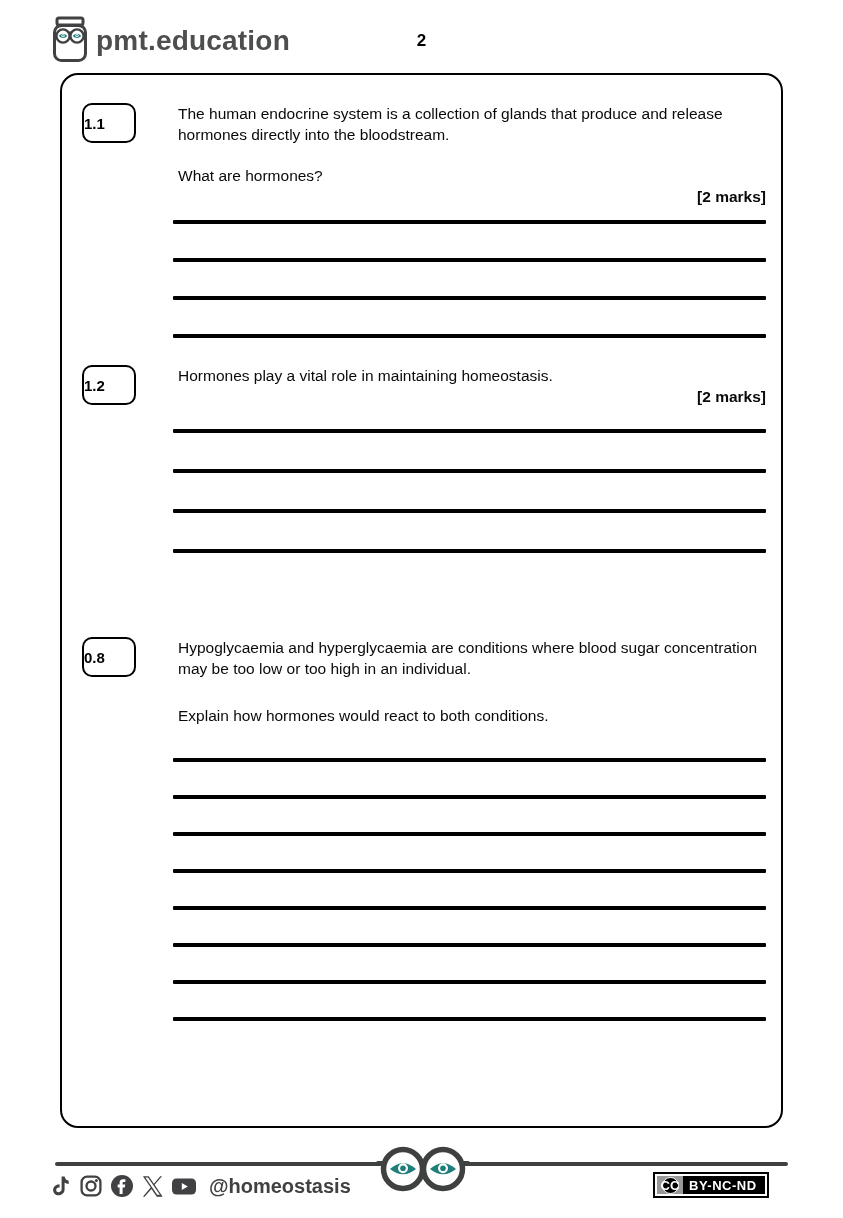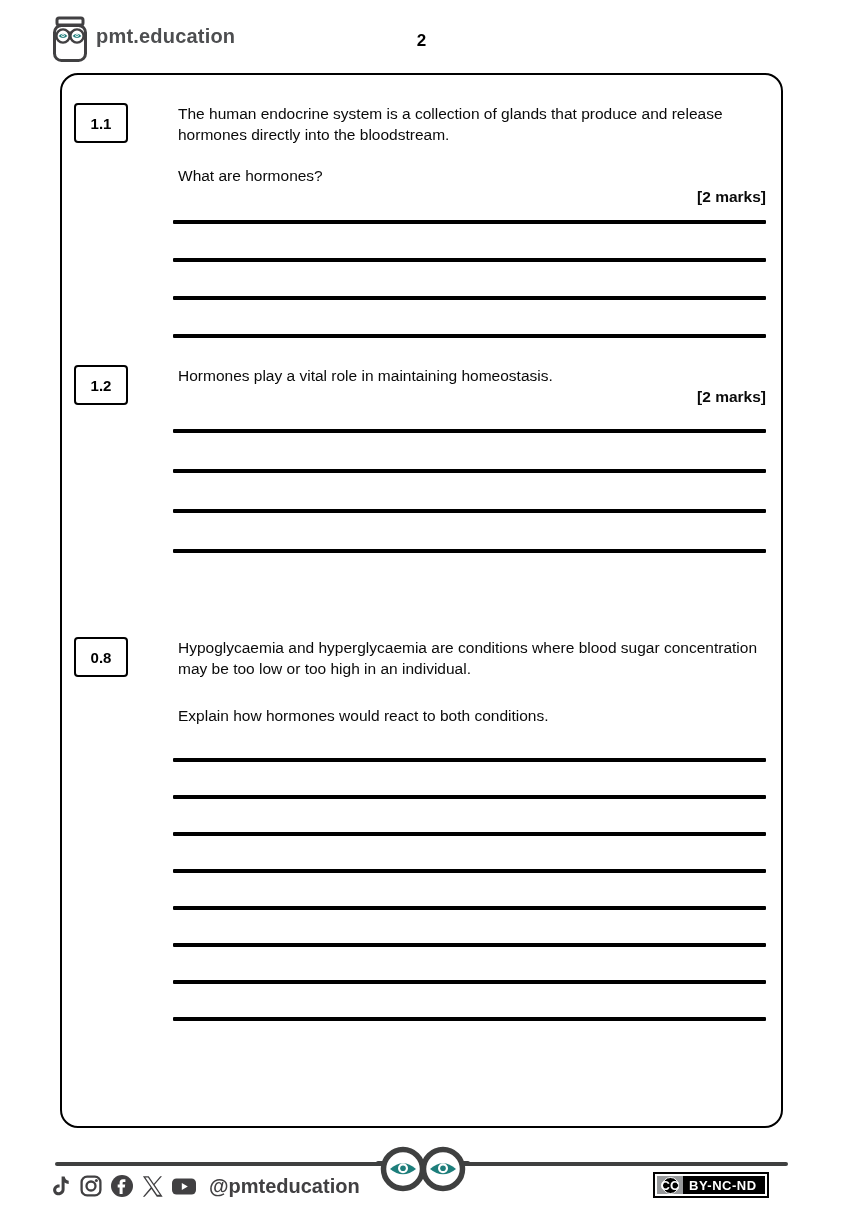--- a/index.html
+++ b/index.html
@@ -2,35 +2,35 @@
 <html><head>
 <meta charset="utf-8">
 <style>
   html,body{margin:0;padding:0;}
   body{width:843px;height:1218px;position:relative;background:#ffffff;
        font-family:"Liberation Sans","DejaVu Sans",sans-serif;color:#000;}
   .page{position:absolute;inset:0;overflow:hidden;background:#fff;}
 
   
   .header-logo{position:absolute;left:50px;top:16px;width:40px;height:48px;}
-  .brand{position:absolute;left:96px;top:25px;font-size:20px;font-weight:bold;
+  .brand{position:absolute;left:96px;top:25px;font-size:28px;font-weight:bold;
          color:#4d4e50;letter-spacing:0.2px;}
   .page-number{position:absolute;left:0;right:0;top:31px;text-align:center;
                font-size:17px;font-weight:bold;color:#000;}
 
   
   .main-box{position:absolute;left:60px;top:73px;width:719px;height:1051px;
             border:2px solid #000;border-radius:18px;background:#fff;}
   .q-section{position:absolute;left:0;width:100%;}
   .q-section.s0{top:28px;}
   .q-section.s1{top:290px;}
   .q-section.s2{top:562px;}
-  .num-box{position:absolute;left:12px;top:0;width:50px;height:36px;
-           border:2.5px solid #000;border-radius:4px;background:#fff;
-           display:flex;align-items:center;justify-content:center;
+  .num-box{position:absolute;left:20px;top:0;width:50px;height:36px;
+           border:2.5px solid #000;border-radius:10px;background:#fff;
+           display:flex;align-items:center;justify-content:flex-start;
            font-size:15px;font-weight:bold;}
   .q-content{margin-left:111px;width:593px;}
   .q-text{margin:0;padding-left:5px;font-size:15.5px;line-height:21px;color:#0a0a0a;}
   .q-prompt{margin-top:20px;}
   .s2 .q-prompt{margin-top:26px;}
   .q-marks{margin:0;text-align:right;font-weight:bold;font-size:15.5px;
            line-height:21px;padding-left:0;}
   .s2 .q-marks{margin-top:10px;}
   .answer-lines{margin-top:13px;}
   .s1 .answer-lines{margin-top:22px;}
@@ -165,21 +165,21 @@
       <circle cx="12" cy="12" r="11" fill="#414042"></circle>
       <path d="M13.3 8.1h2.1V5.2h-2.5c-2.2 0-3.3 1.5-3.3 3.4v2H7.7v2.8h1.9V20h3v-6.6h2.2l.4-2.8h-2.6V8.9c0-.5.3-.8.7-.8z" fill="#fff"></path>
     </svg>
     <svg width="23" height="23" viewBox="0 0 24 24">
       <path d="M14.2 10.2 21.9 1.3h-1.8l-6.7 7.7-5.3-7.7H2l8.1 11.8L2 22.7h1.8l7.1-8.2 5.6 8.2H22.6zM4.5 2.7h2.8l12.4 17.9h-2.8z" fill="#414042"></path>
     </svg>
     <svg width="26" height="24" viewBox="0 0 26 24">
       <rect x="1" y="4.5" width="24" height="16" rx="4.5" fill="#414042"></rect>
       <path d="M10.8 9v7l6-3.5z" fill="#fff"></path>
     </svg>
-    <span class="handle">@pmteducation</span>
+    <span class="handle">@homeostasis</span>
   </div>
 
   <div class="cc-badge">
     <div class="cc-inner">
       <div class="cc-logo-bg">
         <div class="cc-circle">CC</div>
       </div>
       <span class="cc-text">BY-NC-ND</span>
     </div>
   </div>

